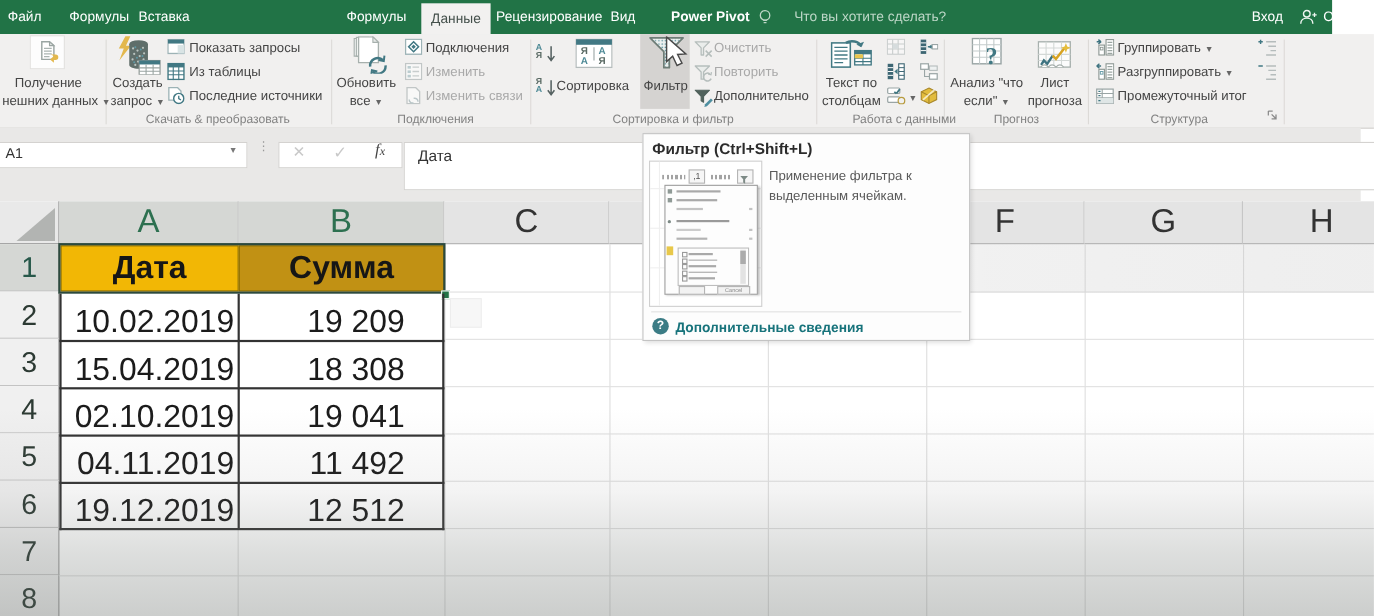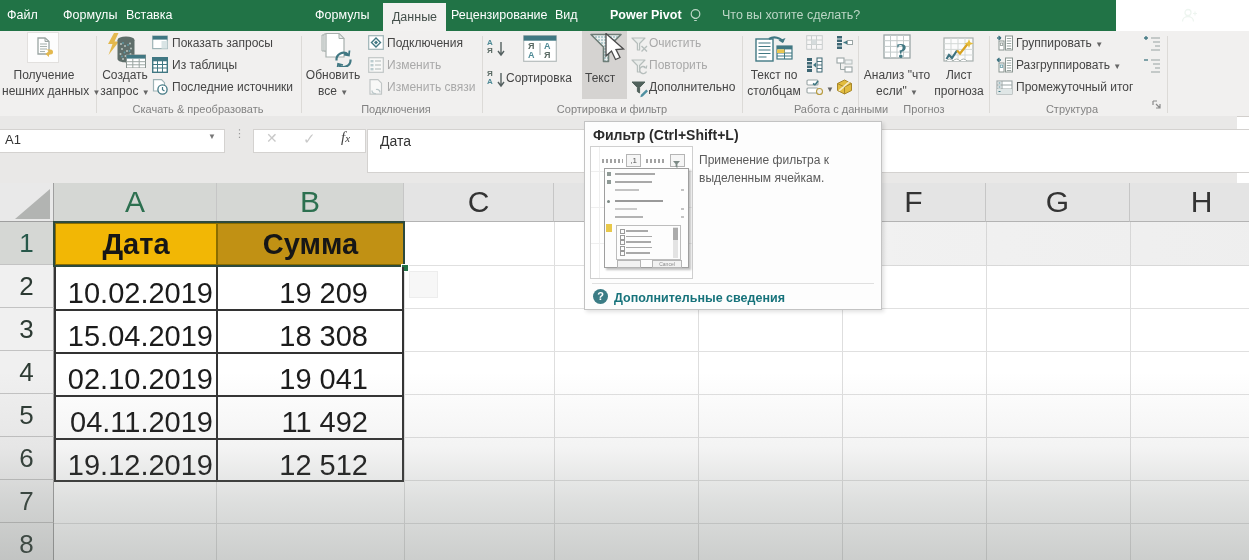--- a/index.html
+++ b/index.html
@@ -1,17 +1,17 @@
 <!DOCTYPE html>
 <html><head><meta charset="utf-8"><style>
 html,body{margin:0;padding:0}
 body{width:1249px;height:560px;overflow:hidden;position:relative;font-family:"Liberation Sans",sans-serif;background:#fff}
 .ab{position:absolute}
 
-#tabs{left:0;top:0;width:1116px;height:31px;background:#217346}
+#tabs{left:0;top:0;width:1211px;height:31px;background:#217346}
 #tabs span{position:absolute;top:0;height:31px;line-height:31px;font-size:12.5px;color:#fff;white-space:nowrap}
 #tabsel{position:absolute;background:#f2f1f0;color:#44504b !important;text-align:center;top:3px !important;height:28px !important;line-height:28px !important}
 
 #ribbon{left:0;top:31px;width:1249px;height:85px;background:#f1f0ef;border-bottom:1px solid #d2cfcc}
 .gsep{position:absolute;top:5px;height:77px;width:1px;background:#dcdad7}
 .glabel{position:absolute;top:72px;font-size:11px;color:#828282;white-space:nowrap;transform:translateX(-50%)}
 .rtext{position:absolute;font-size:12px;color:#454545;white-space:nowrap;line-height:14px}
 .gray{color:#a9a9a9 !important}
 .ctr{transform:translateX(-50%);text-align:center}
 
@@ -54,42 +54,42 @@
   <div class="gsep" style="left:96px"></div>
   <div class="gsep" style="left:301px"></div>
   <div class="gsep" style="left:482px"></div>
   <div class="gsep" style="left:742px"></div>
   <div class="gsep" style="left:858px"></div>
   <div class="gsep" style="left:989px"></div>
   <div class="gsep" style="left:1167px"></div>
   <div class="glabel" style="left:198px">Скачать &amp; преобразовать</div>
   <div class="glabel" style="left:396px">Подключения</div>
   <div class="glabel" style="left:612px">Сортировка и фильтр</div>
-  <div class="glabel" style="left:841px">Работа с данными</div>
+  <div class="glabel" style="left:822px">Работа с данными</div>
   <div class="glabel" style="left:924px">Прогноз</div>
   <div class="glabel" style="left:1072px">Структура</div>
 
   <div class="rtext ctr" style="left:44px;top:37px">Получение</div>
   <div class="rtext" style="left:2px;top:53px">нешних данных <span style="font-size:8px;color:#666">▼</span></div>
 
   <div class="rtext ctr" style="left:125px;top:37px">Создать</div>
   <div class="rtext ctr" style="left:125px;top:53px">запрос <span style="font-size:8px;color:#666">▼</span></div>
   <div class="rtext" style="left:172px;top:5px">Показать запросы</div>
   <div class="rtext" style="left:172px;top:27px">Из таблицы</div>
   <div class="rtext" style="left:172px;top:49px">Последние источники</div>
 
   <div class="rtext ctr" style="left:333px;top:37px">Обновить</div>
   <div class="rtext ctr" style="left:333px;top:53px">все <span style="font-size:8px;color:#666">▼</span></div>
   <div class="rtext" style="left:387px;top:5px">Подключения</div>
   <div class="rtext gray" style="left:387px;top:27px">Изменить</div>
   <div class="rtext gray" style="left:387px;top:49px">Изменить связи</div>
 
   <div class="rtext" style="left:506px;top:40px">Сортировка</div>
   <div style="position:absolute;left:582px;top:0px;width:45px;height:68px;background:#d5d3d1"></div>
-  <div class="rtext" style="left:585px;top:40px">Текст</div>
+  <div class="rtext" style="left:585px;top:40px">Фильтр</div>
   <div class="rtext gray" style="left:649px;top:5px">Очистить</div>
   <div class="rtext gray" style="left:649px;top:27px">Повторить</div>
   <div class="rtext" style="left:649px;top:49px">Дополнительно</div>
 
   <div class="rtext ctr" style="left:774px;top:37px">Текст по</div>
   <div class="rtext ctr" style="left:774px;top:53px">столбцам</div>
 
   <div class="rtext ctr" style="left:897px;top:37px">Анализ "что</div>
   <div class="rtext ctr" style="left:897px;top:53px">если" <span style="font-size:8px;color:#666">▼</span></div>
   <div class="rtext ctr" style="left:959px;top:37px">Лист</div>

